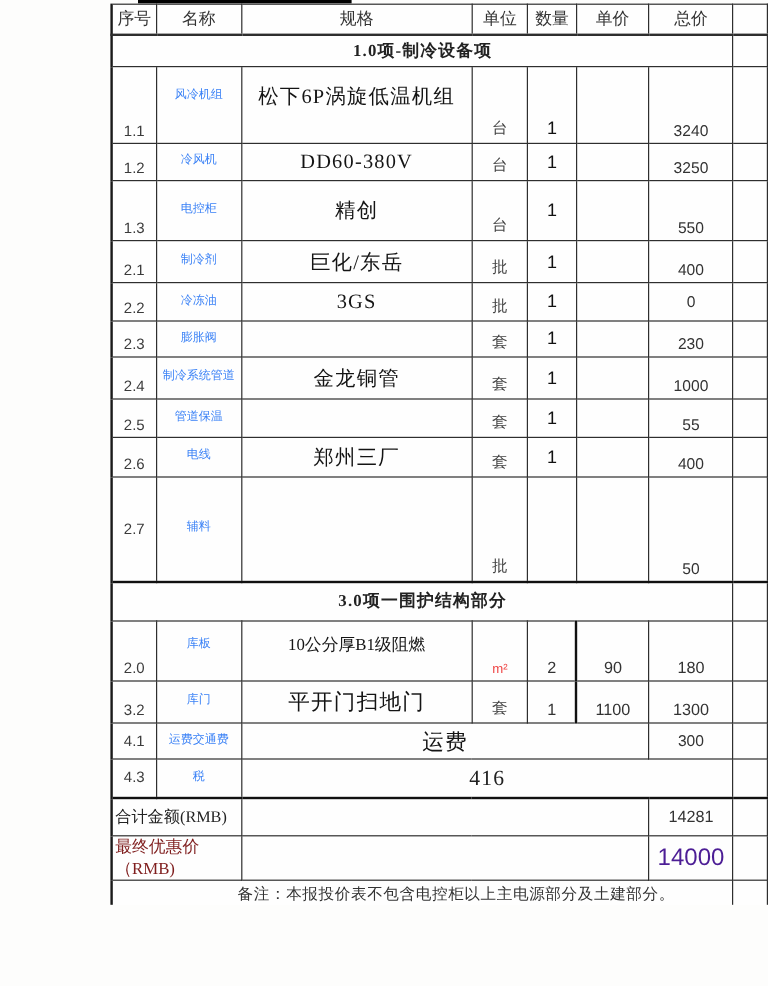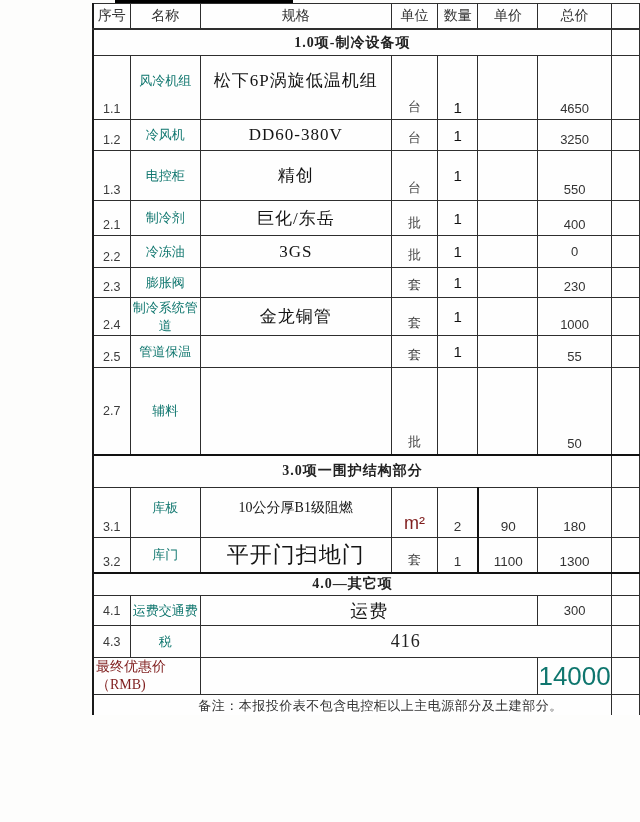--- a/index.html
+++ b/index.html
@@ -13,35 +13,35 @@
               overflow:hidden;font-weight:normal;}
   table.quote tr>*:first-child{border-left:2px solid #1a1a1a;}
   thead th{font-size:14px;font-weight:bold;color:#333;border-bottom-width:2px !important;}
   tr.sec td{border-top:2px solid #111;font-weight:bold;font-size:14px;color:#222;
             letter-spacing:1px;}
   tr.sum td{border-top:2px solid #111;}
   .vb{vertical-align:bottom;padding-bottom:3px !important;}
   .vm{vertical-align:middle;}
   .vt{vertical-align:top;padding-top:2px !important;}
   .no{font-family:"Liberation Sans",sans-serif;font-size:12.5px;color:#3b3b3b;}
-  .nm{font-size:13px;color:#0f766e;line-height:1.35;padding:1px 2px !important;}
+  .nm{font-size:10px;color:#3b82f6;line-height:1.35;padding:1px 2px !important;font-family:Liberation Mono, monospace;}
   .unit{font-size:13px;color:#444;}
-  .unit-sans{font-family:"Liberation Sans",sans-serif;font-size:18px;color:#7f1d1d;}
+  .unit-sans{font-family:"Liberation Sans",sans-serif;font-size:11px;color:#ef4444;}
   .qty{font-family:"Liberation Sans",sans-serif;font-weight:bold;font-size:15px;color:#111;}
   .num{font-family:"Liberation Sans",sans-serif;font-size:13.5px;color:#333;}
   .val{font-family:"Liberation Sans",sans-serif;font-size:13px;color:#333;}
   .spec-lg{font-weight:bold;font-size:17px;color:#141414;letter-spacing:1px;}
   .spec-md{font-weight:bold;font-size:14px;color:#141414;}
   .spec-num{font-size:18px;color:#222;letter-spacing:1px;}
   .raise{padding-bottom:14px !important;}
   .raise8{padding-bottom:10px !important;}
   .thickL{border-left:2px solid #111 !important;}
   .sum-label{font-size:13.5px;color:#222;text-align:left !important;padding-left:2px !important;}
   .sum-label2{font-size:14px;color:#7f1d1d;text-align:left !important;padding-left:2px !important;}
-  .grand{font-family:"Liberation Sans",sans-serif;font-weight:bold;font-size:26px;color:#0f766e;}
+  .grand{font-family:"Liberation Sans",sans-serif;font-weight:bold;font-size:20px;color:#4c1d95;}
   .remark-cell{font-weight:bold;font-size:13px;color:#333;padding-left:56px !important;
                border-bottom:none !important;letter-spacing:0.5px;}
 </style>
 </head>
 <body>
 
 <div class="doc">
   <div class="topbar"></div>
 
   <table class="quote">
@@ -75,21 +75,21 @@
         <td colspan="7" class="vb">1.0项-制冷设备项</td>
         <td></td>
       </tr>
       <tr style="height:64px">
         <td class="no vb">1.1</td>
         <td class="nm vm raise">风冷机组</td>
         <td class="spec-lg vm raise">松下6P涡旋低温机组</td>
         <td class="unit vb">台</td>
         <td class="qty vb">1</td>
         <td class="val vb"></td>
-        <td class="val vb">4650</td>
+        <td class="val vb">3240</td>
         <td></td>
       </tr>
       <tr style="height:31px">
         <td class="no vb">1.2</td>
         <td class="nm vm">冷风机</td>
         <td class="spec-lg vm">DD60-380V</td>
         <td class="unit vb">台</td>
         <td class="qty vm">1</td>
         <td class="val vm"></td>
         <td class="val vb">3250</td>
@@ -147,76 +147,88 @@
         <td></td>
       </tr>
       <tr style="height:32px">
         <td class="no vb">2.5</td>
         <td class="nm vm">管道保温</td>
         <td class="vm"></td>
         <td class="unit vb">套</td>
         <td class="qty vm">1</td>
         <td class="val vm"></td>
         <td class="val vb">55</td>
+        <td></td>
+      </tr>
+      <tr style="height:33px">
+        <td class="no vb">2.6</td>
+        <td class="nm vm">电线</td>
+        <td class="spec-lg vm">郑州三厂</td>
+        <td class="unit vb">套</td>
+        <td class="qty vm">1</td>
+        <td class="val vm"></td>
+        <td class="val vb">400</td>
         <td></td>
       </tr>
       <tr style="height:87px">
         <td class="no vm">2.7</td>
         <td class="nm vm">辅料</td>
         <td class="vm"></td>
         <td class="unit vb">批</td>
         <td class="qty vb"></td>
         <td class="val vb"></td>
         <td class="val vb">50</td>
         <td></td>
       </tr>
 
       <tr class="sec" style="height:33px">
         <td colspan="7" class="vm">3.0项一围护结构部分</td>
         <td></td>
       </tr>
       <tr style="height:50px">
-        <td class="no vb">3.1</td>
+        <td class="no vb">2.0</td>
         <td class="nm vm raise8">库板</td>
         <td class="spec-md vm raise8">10公分厚B1级阻燃</td>
         <td class="unit-sans vb">m²</td>
         <td class="num vb">2</td>
         <td class="num vb thickL">90</td>
         <td class="num vb">180</td>
         <td></td>
       </tr>
       <tr style="height:35px">
         <td class="no vb">3.2</td>
         <td class="nm vm">库门</td>
-        <td class="spec-lg vm" style="font-size:22px">平开门扫地门</td>
+        <td class="spec-lg vm" style="font-size:18px">平开门扫地门</td>
         <td class="unit vb">套</td>
         <td class="num vb">1</td>
         <td class="num vb thickL">1100</td>
         <td class="num vb">1300</td>
         <td></td>
       </tr>
 
-      <tr class="sec" style="height:23px">
-        <td colspan="7" class="vm">4.0—其它项</td>
-        <td></td>
-      </tr>
       <tr style="height:30px">
         <td class="no vm">4.1</td>
         <td class="nm vm">运费交通费</td>
         <td colspan="4" class="spec-lg vm" style="font-size:18px">运费</td>
         <td class="val vm">300</td>
         <td></td>
       </tr>
       <tr style="height:32px">
         <td class="no vm">4.3</td>
         <td class="nm vm">税</td>
         <td colspan="5" class="spec-num vm">416</td>
         <td></td>
       </tr>
 
+      <tr class="sum" style="height:32px">
+        <td colspan="2" class="sum-label vm">合计金额(RMB)</td>
+        <td colspan="4"></td>
+        <td class="num vm">14281</td>
+        <td></td>
+      </tr>
       <tr style="height:36px">
         <td colspan="2" class="sum-label2 vm">最终优惠价（RMB)</td>
         <td colspan="4"></td>
         <td class="grand vm">14000</td>
         <td></td>
       </tr>
 
       <tr style="height:18px">
         <td colspan="7" class="remark-cell vt">备注：本报投价表不包含电控柜以上主电源部分及土建部分。</td>
         <td style="border-bottom:none"></td>

